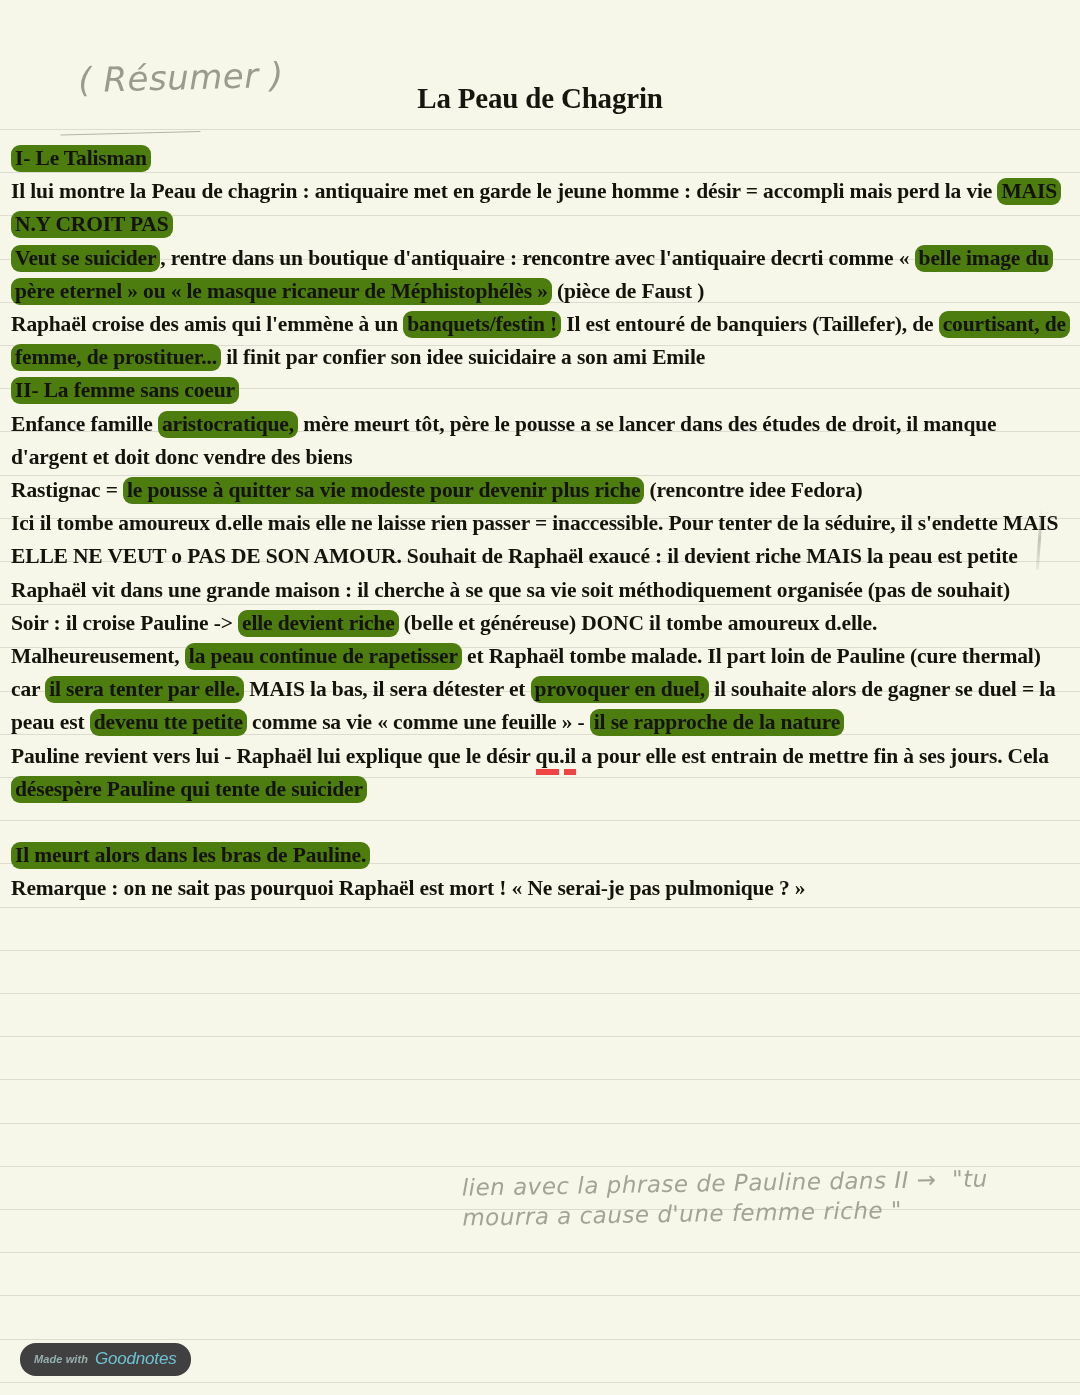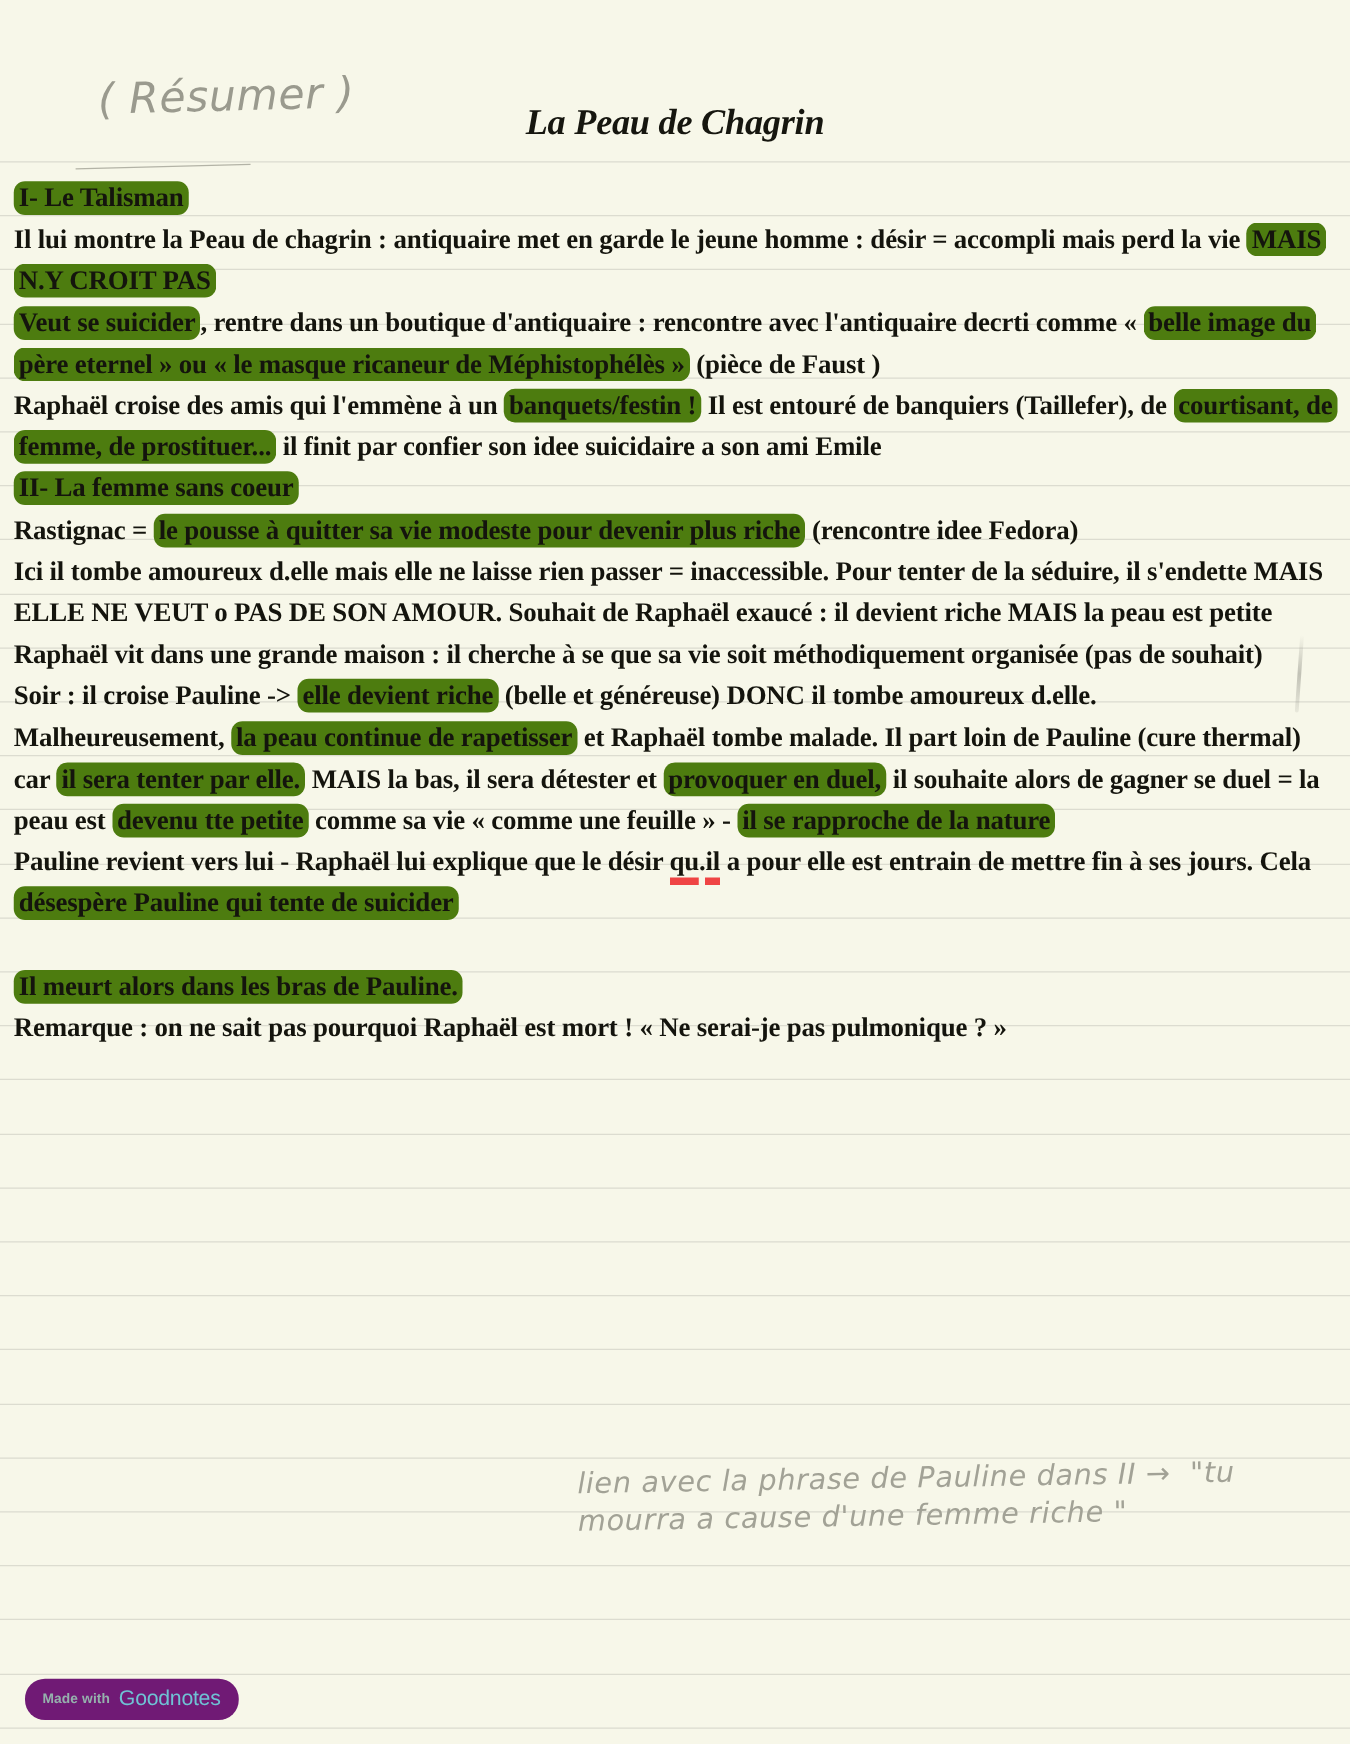--- a/index.html
+++ b/index.html
@@ -90,21 +90,20 @@
   #doc-title {
     position: absolute;
     left: 0;
     top: 82px;
     width: 1080px;
     text-align: center;
     font-size: 29px;
     font-weight: bold;
     color: #16160f;
     letter-spacing: -0.2px;
-    font-style: italic;
   }
 
   
   #body-text {
     position: absolute;
     left: 11px;
     top: 142px;
     width: 1058px;
     font-size: 21.5px;
     font-weight: bold;
@@ -136,24 +135,25 @@
   }
 
   
   #goodnotes-badge {
     position: absolute;
     left: 20px;
     top: 1343px;
     display: flex;
     align-items: center;
     gap: 7px;
-    background: #701a75;
+    background: #404040;
     border-radius: 16px;
     padding: 6px 15px 7px 14px;
     z-index: 4;
+    font-style: italic;
   }
   #goodnotes-badge .made-with {
     font-family: "Liberation Sans", sans-serif;
     font-size: 11px;
     font-weight: 600;
     color: #95b1ad;
     letter-spacing: 0.1px;
   }
   #goodnotes-badge .brand {
     font-family: "Liberation Sans", sans-serif;
@@ -214,20 +214,21 @@
 
     <p class="para"><span>Il lui montre la Peau de chagrin :  antiquaire met en garde le jeune homme : désir = accompli mais perd la vie </span><mark class="hl">MAIS N.Y CROIT PAS</mark></p>
 
     <p class="para"><mark class="hl">Veut se suicider</mark><span>, rentre dans un boutique d'antiquaire : rencontre avec l'antiquaire decrti comme « </span><mark class="hl">belle image du père eternel » ou « le masque ricaneur de Méphistophélès »</mark><span> (pièce de Faust )</span></p>
 
 
     <p class="para"><span>Raphaël croise des amis qui l'emmène à un </span><mark class="hl">banquets/festin !</mark><span> Il est entouré de banquiers (Taillefer), de </span><mark class="hl">courtisant, de femme, de prostituer...</mark><span> il finit par confier son idee suicidaire a son ami Emile</span></p>
 
     <p class="heading-para"><mark class="hl">II- La femme sans coeur</mark></p>
 
+    <p class="para"><span>Enfance famille </span><mark class="hl">aristocratique,</mark><span> mère meurt tôt, père le pousse a se lancer dans des études de droit, il manque d'argent et doit donc vendre des biens</span></p>
 
 
     <p class="para"><span>Rastignac = </span><mark class="hl">le pousse à quitter sa vie modeste pour devenir plus riche</mark><span> (rencontre idee Fedora)</span></p>
 
     <p class="para"><span>Ici il tombe amoureux d.elle mais elle ne laisse rien passer = inaccessible. Pour tenter de la séduire, il s'endette MAIS ELLE NE VEUT o PAS DE SON AMOUR. Souhait de Raphaël exaucé : il devient riche MAIS la peau est petite</span></p>
 
 
     <p class="para"><span>Raphaël vit dans une grande maison : il cherche à se que sa vie soit méthodiquement organisée (pas de souhait)</span></p>
 
     <p class="para"><span>Soir : il croise Pauline -&gt; </span><mark class="hl">elle devient riche</mark><span> (belle et généreuse) DONC il tombe amoureux d.elle.</span></p>

